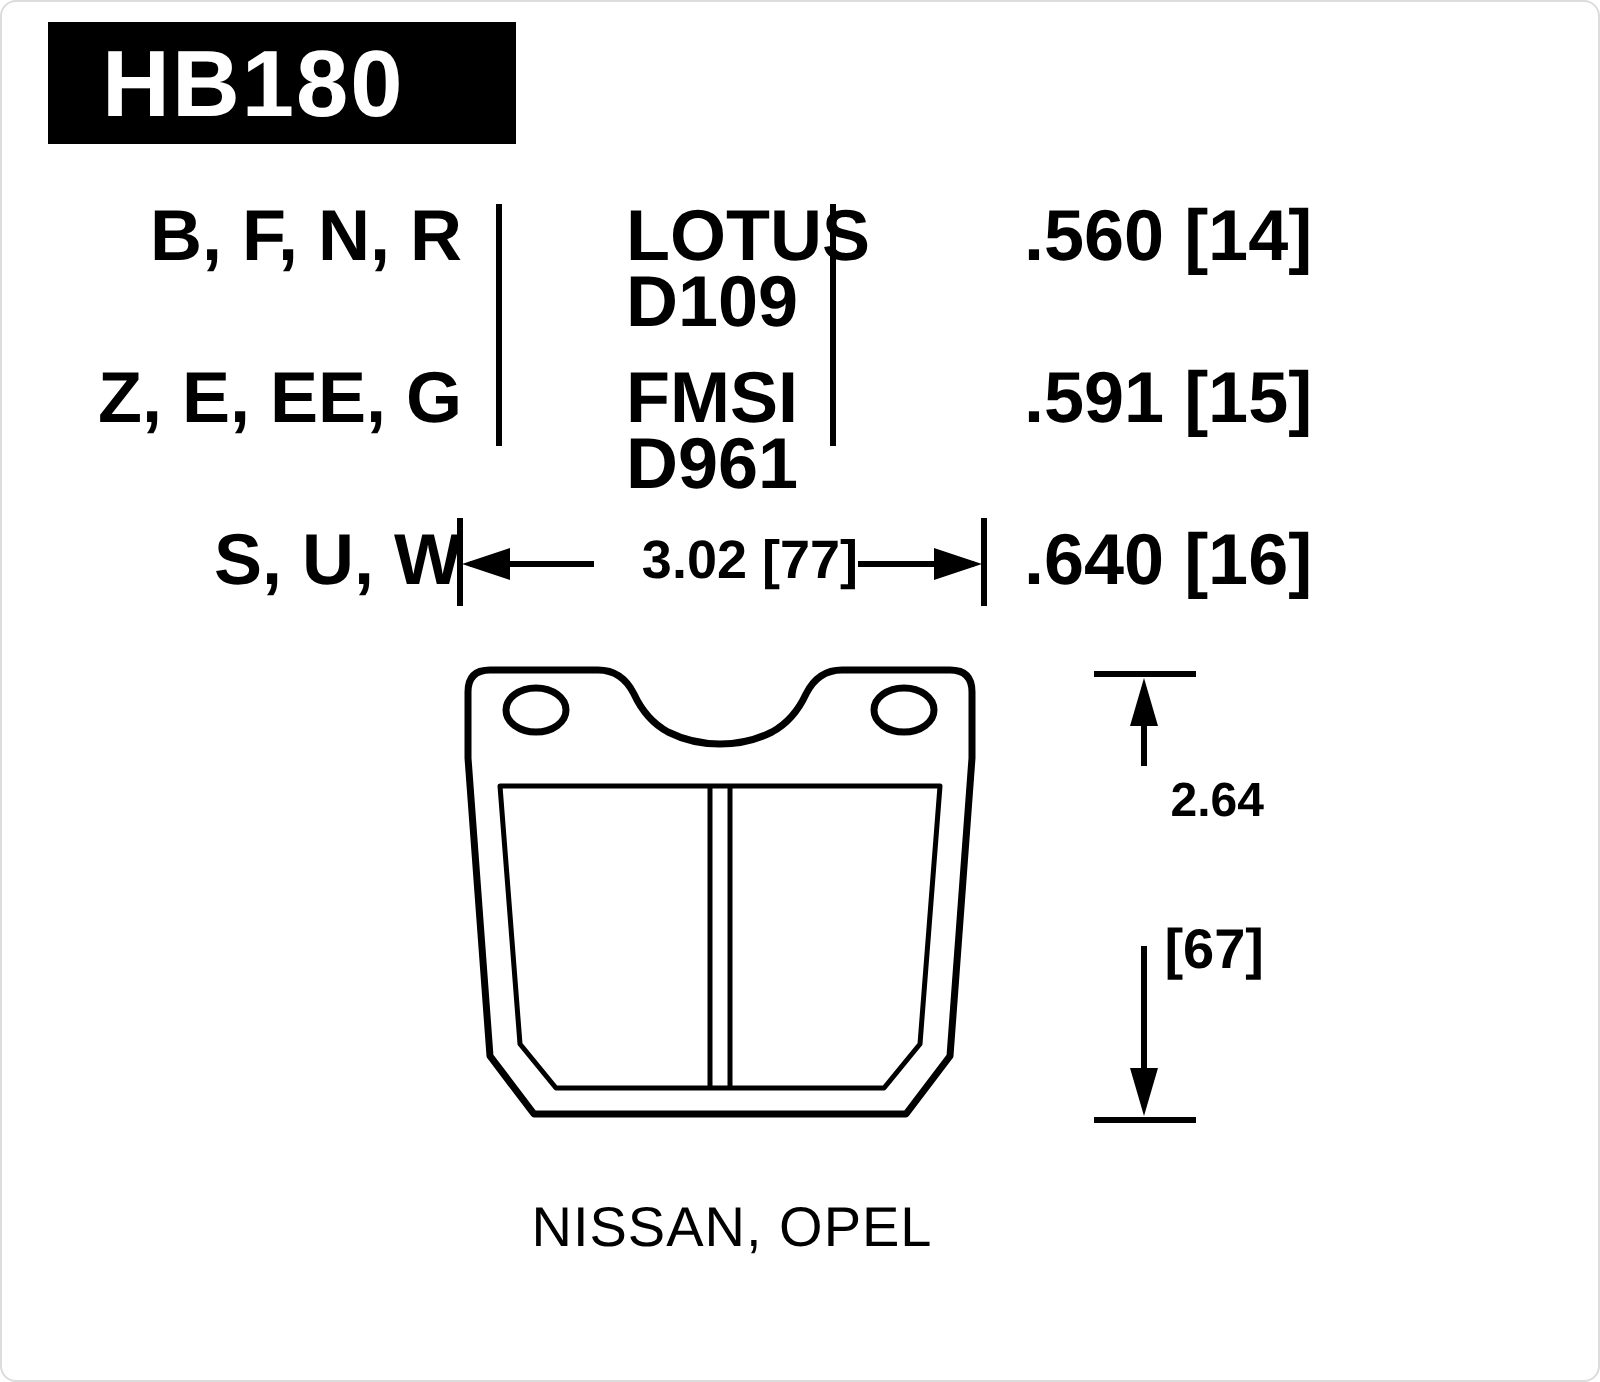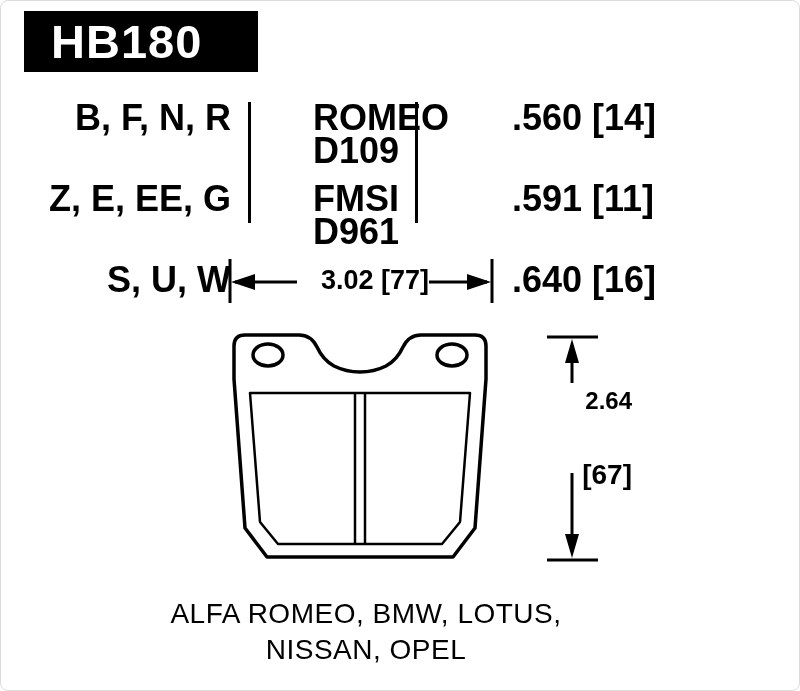--- a/index.html
+++ b/index.html
@@ -80,26 +80,26 @@
 <body>
 
 <div class="page">
 
   <div class="part-box">
     <span>HB180</span>
   </div>
 
   <div class="spec-table">
     <div class="c1">B, F, N, R</div>
-    <div class="c2">ROMEO D109</div>
+    <div class="c2">LOTUS D109</div>
     <div class="c3">.560 [14]</div>
 
     <div class="c1">Z, E, EE, G</div>
     <div class="c2">FMSI D961</div>
-    <div class="c3">.591 [11]</div>
+    <div class="c3">.591 [15]</div>
 
     <div class="c1">S, U, W</div>
     <div class="c2"></div>
     <div class="c3">.640 [16]</div>
   </div>
   <div class="table-divider divider-1"></div>
   <div class="table-divider divider-2"></div>
 
   <svg class="diagram-svg" viewBox="0 0 800 691">
 
@@ -128,17 +128,16 @@
     <line x1="571" y1="472" x2="571" y2="551" stroke="#000" stroke-width="3"></line>
     <polygon points="571,338 564,362 578,362" fill="#000"></polygon>
     <polygon points="571,557 564,533 578,533" fill="#000"></polygon>
   </svg>
 
   <div class="dim-label dim-width">3.02 [77]</div>
   <div class="dim-label dim-height-in">2.64</div>
   <div class="dim-label dim-height-mm">[67]</div>
 
   <div class="applications">
-    <div>ALFA ROMEO, BMW, LOTUS,</div>
     <div>NISSAN, OPEL</div>
   </div>
 
 </div>
 
 </body></html>

